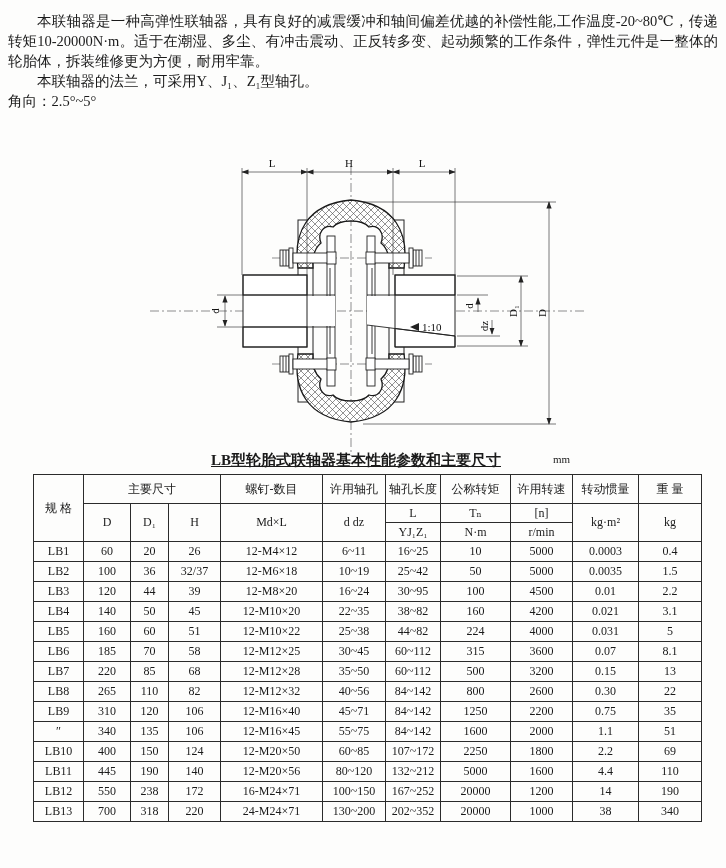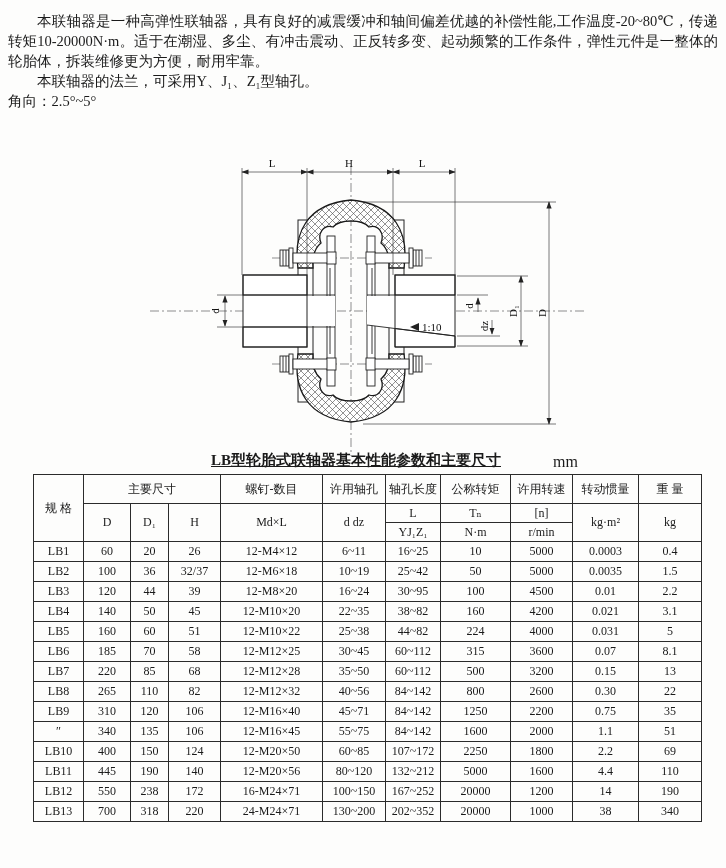--- a/index.html
+++ b/index.html
@@ -16,21 +16,21 @@
   .s{fill:none;stroke:#222;stroke-width:1;}
   .s2{stroke:#1a1a1a;stroke-width:1.3;}
   .sw{fill:#fff;stroke:#222;stroke-width:0.9;}
   .bl{stroke:#222;stroke-width:0.9;}
   .thin line{stroke:#333;stroke-width:0.65;}
   .cl line{stroke:#444;stroke-width:0.6;stroke-dasharray:9 3 2 3;}
   .flabel{font-family:"Liberation Serif","DejaVu Serif",serif;font-size:11px;fill:#111;}
   
   .tbl-title{position:absolute;top:451px;left:0;width:712px;text-align:center;
              font-weight:bold;font-size:15px;text-decoration:underline;}
-  .tbl-unit{position:absolute;top:453px;left:553px;font-size:16px;}
+  .tbl-unit{position:absolute;top:453px;left:553px;font-size:11px;}
   table.params{position:absolute;top:474px;left:33px;width:668px;border-collapse:collapse;
                table-layout:fixed;font-size:12px;}
   table.params td{border:1px solid #2b2b2b;text-align:center;vertical-align:middle;
                   padding:0;font-weight:normal;overflow:hidden;white-space:nowrap;}
   tr.hA{height:29px;} tr.hB{height:19px;} tr.hC{height:19px;}
   tbody.data tr{height:20px;}
   .note{position:absolute;top:843px;left:35px;font-size:14px;}
 </style>
 </head>
 <body>

